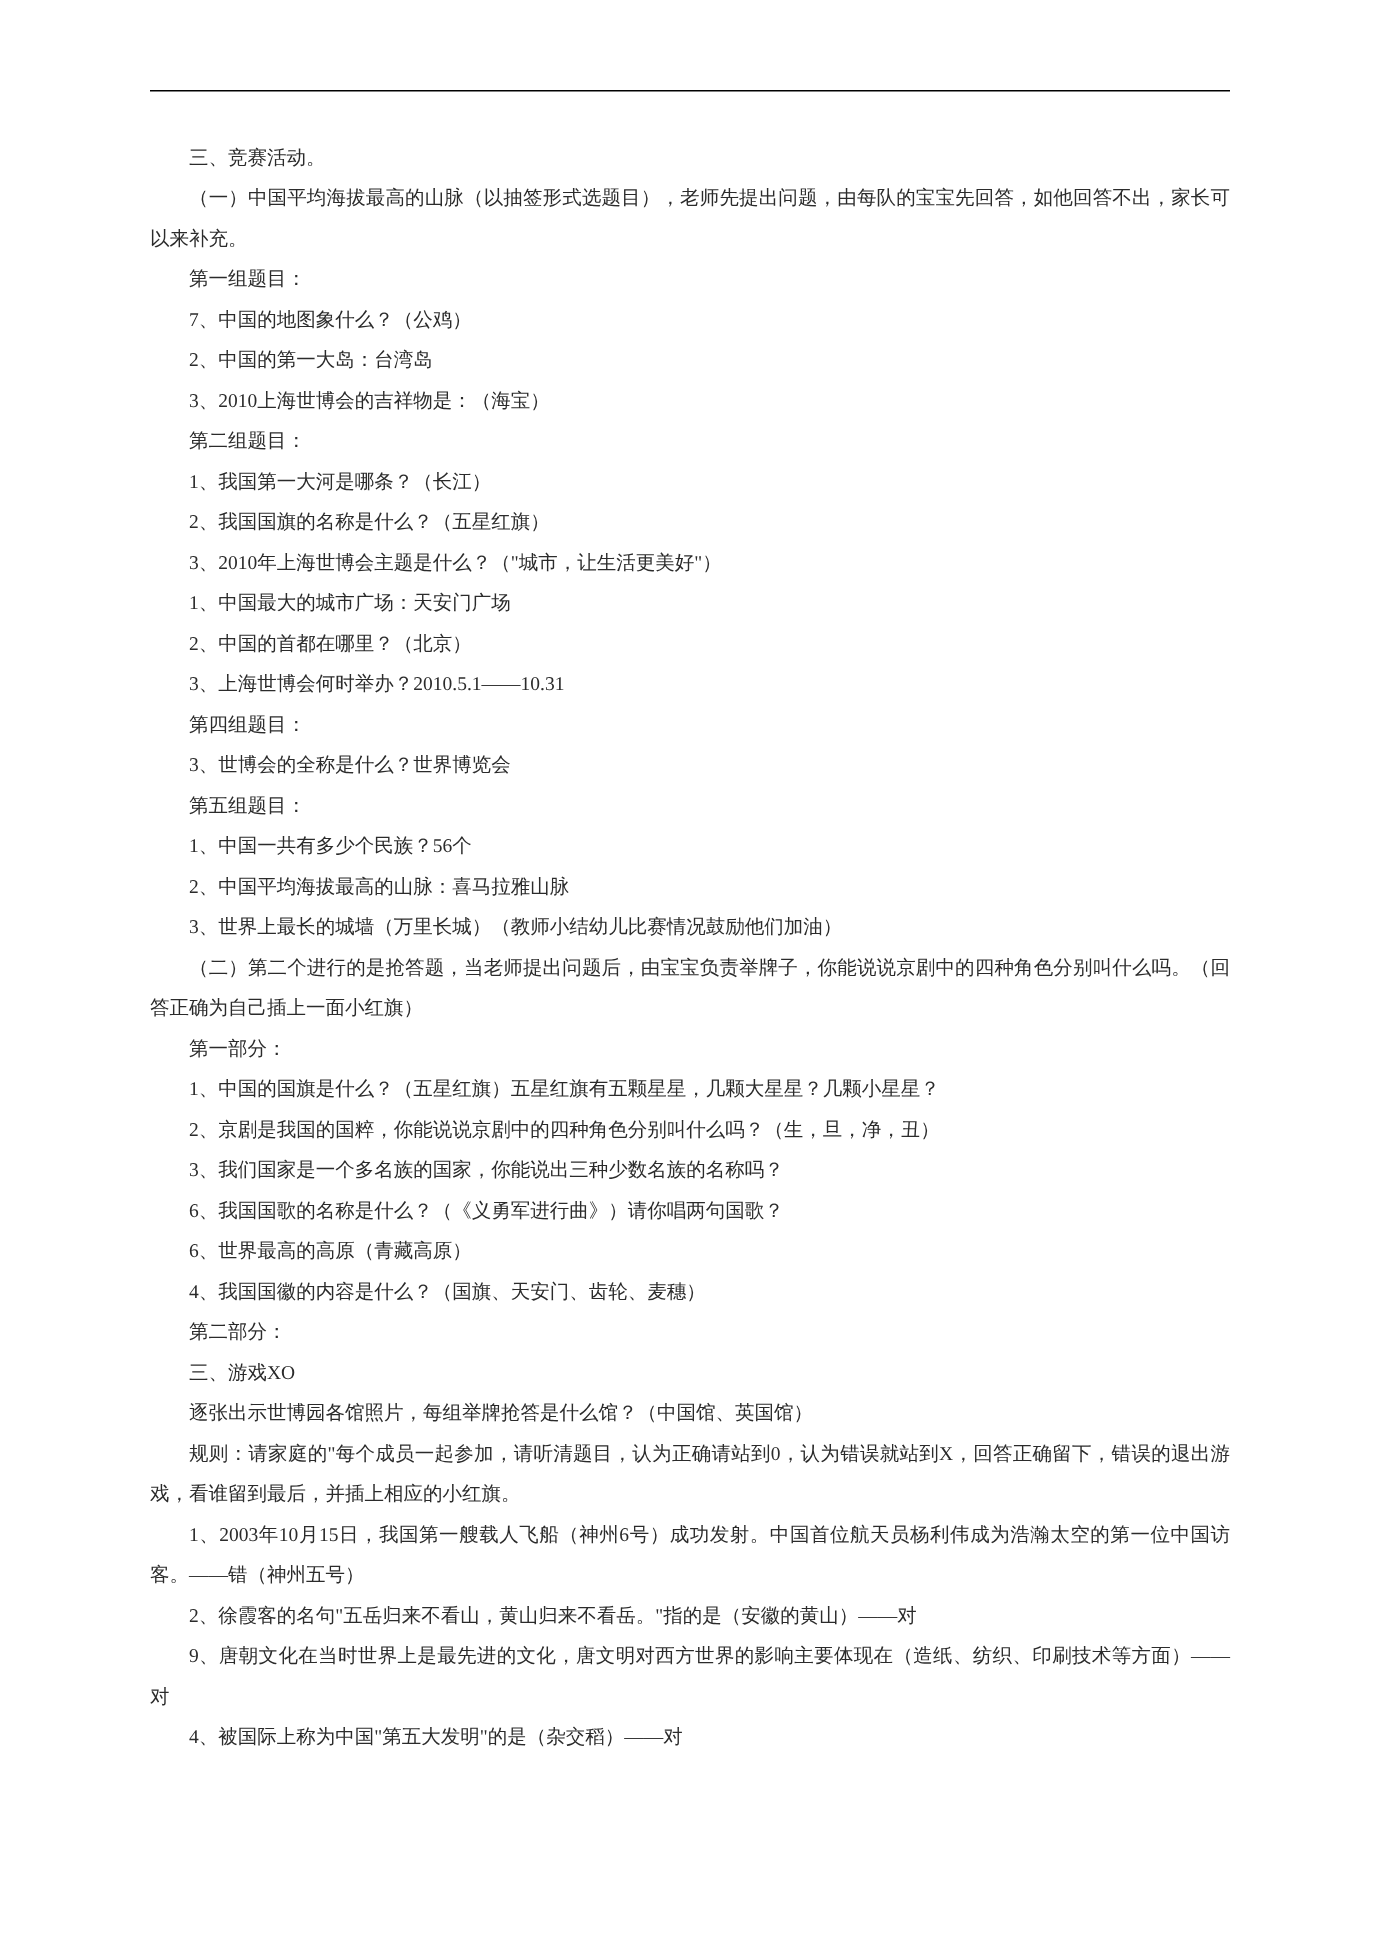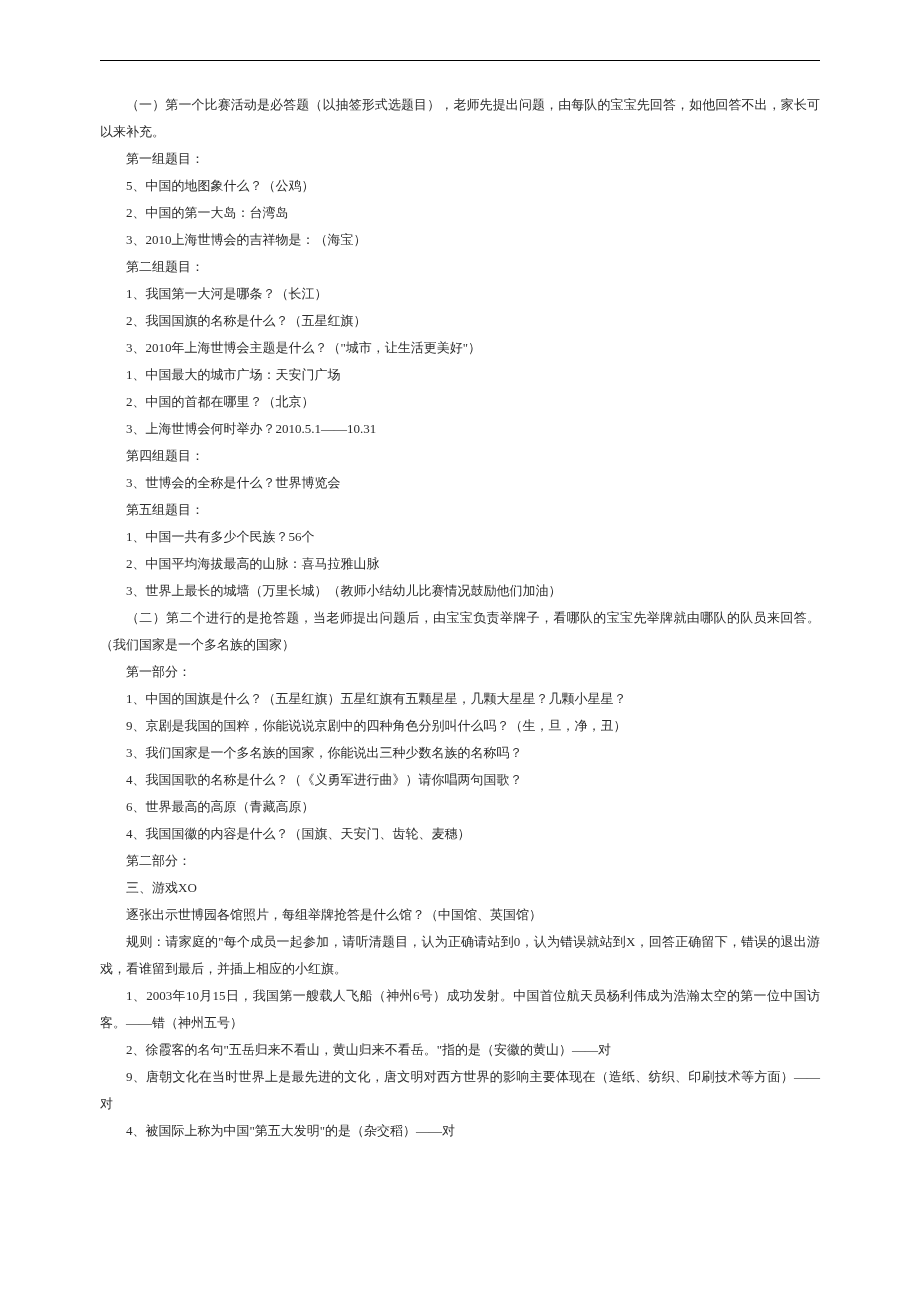--- a/index.html
+++ b/index.html
@@ -29,44 +29,45 @@
   .indent-1 {
     text-indent: 2em;
   }
 </style>
 </head>
 <body>
 
 <div class="page">
   <hr class="hr-line">
   <div id="content">
-      <p class="para indent-1">（一）第一个比赛活动是必答题（以抽签形式选题目），老师先提出问题，由每队的宝宝先回答，如他回答不出，家长可以来补充。</p>
+      <p class="para indent-1">三、竞赛活动。</p>
+      <p class="para indent-1">（一）中国平均海拔最高的山脉（以抽签形式选题目），老师先提出问题，由每队的宝宝先回答，如他回答不出，家长可以来补充。</p>
       <p class="para indent-1">第一组题目：</p>
-      <p class="para indent-1">5、中国的地图象什么？（公鸡）</p>
+      <p class="para indent-1">7、中国的地图象什么？（公鸡）</p>
       <p class="para indent-1">2、中国的第一大岛：台湾岛</p>
       <p class="para indent-1">3、2010上海世博会的吉祥物是：（海宝）</p>
       <p class="para indent-1">第二组题目：</p>
       <p class="para indent-1">1、我国第一大河是哪条？（长江）</p>
       <p class="para indent-1">2、我国国旗的名称是什么？（五星红旗）</p>
       <p class="para indent-1">3、2010年上海世博会主题是什么？（"城市，让生活更美好"）</p>
       <p class="para indent-1">1、中国最大的城市广场：天安门广场</p>
       <p class="para indent-1">2、中国的首都在哪里？（北京）</p>
       <p class="para indent-1">3、上海世博会何时举办？2010.5.1——10.31</p>
       <p class="para indent-1">第四组题目：</p>
       <p class="para indent-1">3、世博会的全称是什么？世界博览会</p>
       <p class="para indent-1">第五组题目：</p>
       <p class="para indent-1">1、中国一共有多少个民族？56个</p>
       <p class="para indent-1">2、中国平均海拔最高的山脉：喜马拉雅山脉</p>
       <p class="para indent-1">3、世界上最长的城墙（万里长城）（教师小结幼儿比赛情况鼓励他们加油）</p>
-      <p class="para indent-1">（二）第二个进行的是抢答题，当老师提出问题后，由宝宝负责举牌子，看哪队的宝宝先举牌就由哪队的队员来回答。（我们国家是一个多名族的国家）</p>
+      <p class="para indent-1">（二）第二个进行的是抢答题，当老师提出问题后，由宝宝负责举牌子，你能说说京剧中的四种角色分别叫什么吗。（回答正确为自己插上一面小红旗）</p>
       <p class="para indent-1">第一部分：</p>
       <p class="para indent-1">1、中国的国旗是什么？（五星红旗）五星红旗有五颗星星，几颗大星星？几颗小星星？</p>
-      <p class="para indent-1">9、京剧是我国的国粹，你能说说京剧中的四种角色分别叫什么吗？（生，旦，净，丑）</p>
+      <p class="para indent-1">2、京剧是我国的国粹，你能说说京剧中的四种角色分别叫什么吗？（生，旦，净，丑）</p>
       <p class="para indent-1">3、我们国家是一个多名族的国家，你能说出三种少数名族的名称吗？</p>
-      <p class="para indent-1">4、我国国歌的名称是什么？（《义勇军进行曲》）请你唱两句国歌？</p>
+      <p class="para indent-1">6、我国国歌的名称是什么？（《义勇军进行曲》）请你唱两句国歌？</p>
       <p class="para indent-1">6、世界最高的高原（青藏高原）</p>
       <p class="para indent-1">4、我国国徽的内容是什么？（国旗、天安门、齿轮、麦穗）</p>
       <p class="para indent-1">第二部分：</p>
       <p class="para indent-1">三、游戏XO</p>
       <p class="para indent-1">逐张出示世博园各馆照片，每组举牌抢答是什么馆？（中国馆、英国馆）</p>
       <p class="para indent-1">规则：请家庭的"每个成员一起参加，请听清题目，认为正确请站到0，认为错误就站到X，回答正确留下，错误的退出游戏，看谁留到最后，并插上相应的小红旗。</p>
       <p class="para indent-1">1、2003年10月15日，我国第一艘载人飞船（神州6号）成功发射。中国首位航天员杨利伟成为浩瀚太空的第一位中国访客。——错（神州五号）</p>
       <p class="para indent-1">2、徐霞客的名句"五岳归来不看山，黄山归来不看岳。"指的是（安徽的黄山）——对</p>
       <p class="para indent-1">9、唐朝文化在当时世界上是最先进的文化，唐文明对西方世界的影响主要体现在（造纸、纺织、印刷技术等方面）——对</p>
       <p class="para indent-1">4、被国际上称为中国"第五大发明"的是（杂交稻）——对</p>

